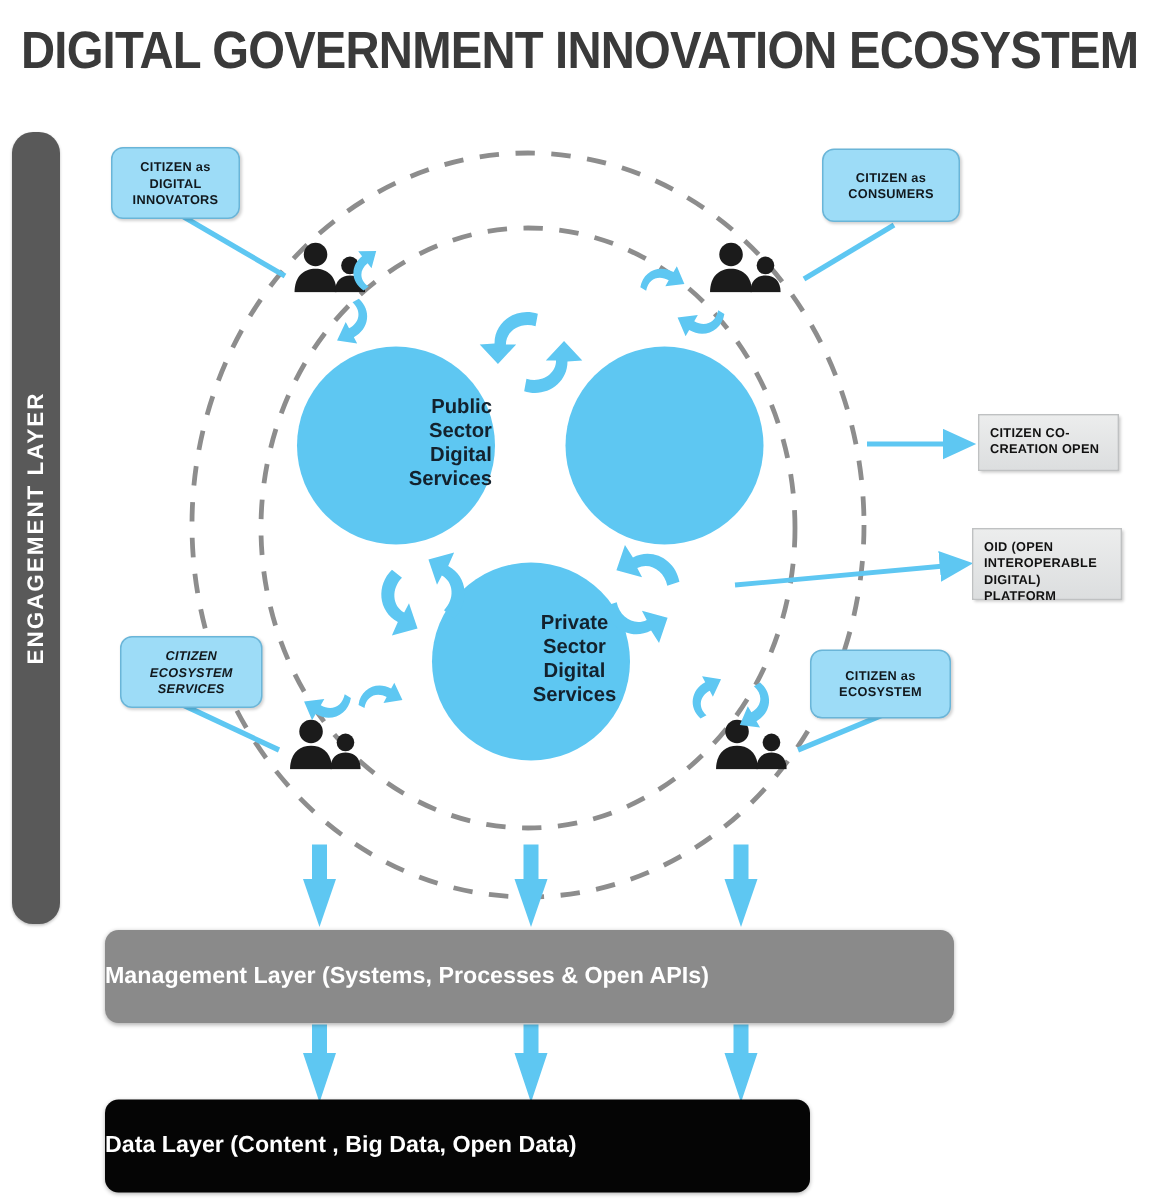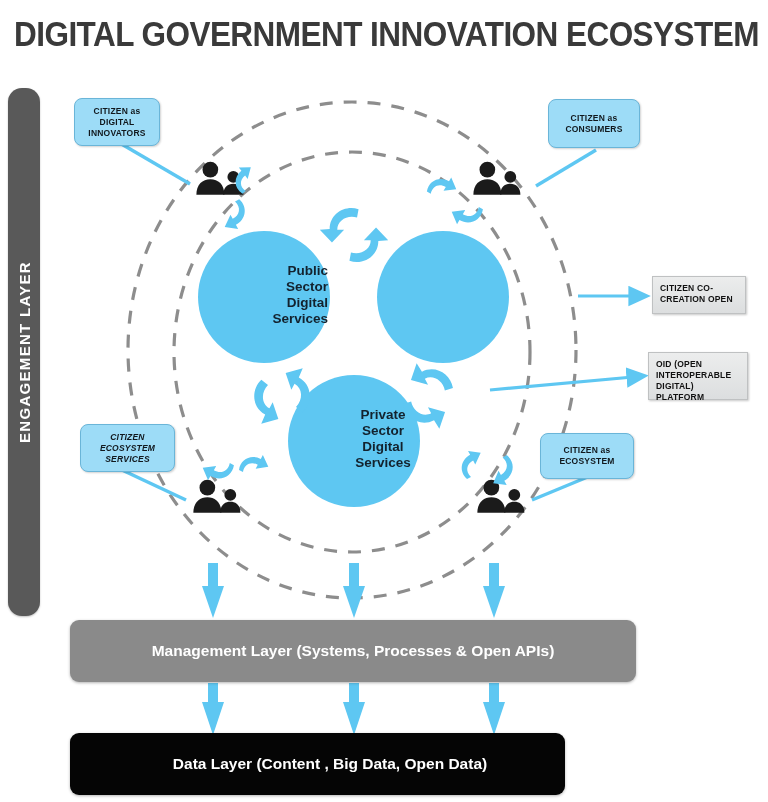--- a/index.html
+++ b/index.html
@@ -87,21 +87,21 @@
     padding:6px 7px;
     box-sizing:border-box;
     z-index:6;
     letter-spacing:.2px;
   }
 
   
   .layer-bar{
     position:absolute;
     border-radius:9px;
-    display:flex;align-items:center;justify-content:center;
+    display:flex;align-items:center;justify-content:flex-start;
     color:#ffffff;
     font-weight:bold;
     font-size:15.5px;
     box-shadow:0 1px 3px rgba(0,0,0,.3);
     z-index:5;
   }
   #management-bar{background:#8a8a8a;}
   #data-bar{background:#050505;}
 
   .nosel{user-select:none;}
@@ -283,17 +283,17 @@
   <div class="graybox" style="left:648px;top:352px;width:100px;height:48px;">
     <div>OID (OPEN</div>
     <div>INTEROPERABLE</div>
     <div>DIGITAL) PLATFORM</div>
   </div>
 
   <div id="management-bar" class="layer-bar" style="left:70px;top:620px;width:566px;height:62px;">
     <span class="nosel">Management Layer (Systems, Processes &amp; Open APIs)</span>
   </div>
 
-  <div id="data-bar" class="layer-bar" style="left:70px;top:733px;width:470px;height:62px;padding-left:25px;">
+  <div id="data-bar" class="layer-bar" style="left:70px;top:733px;width:470px;height:62px;">
     <span class="nosel">Data Layer (Content , Big Data, Open Data)</span>
   </div>
 
 </div>
 
 </body></html>

